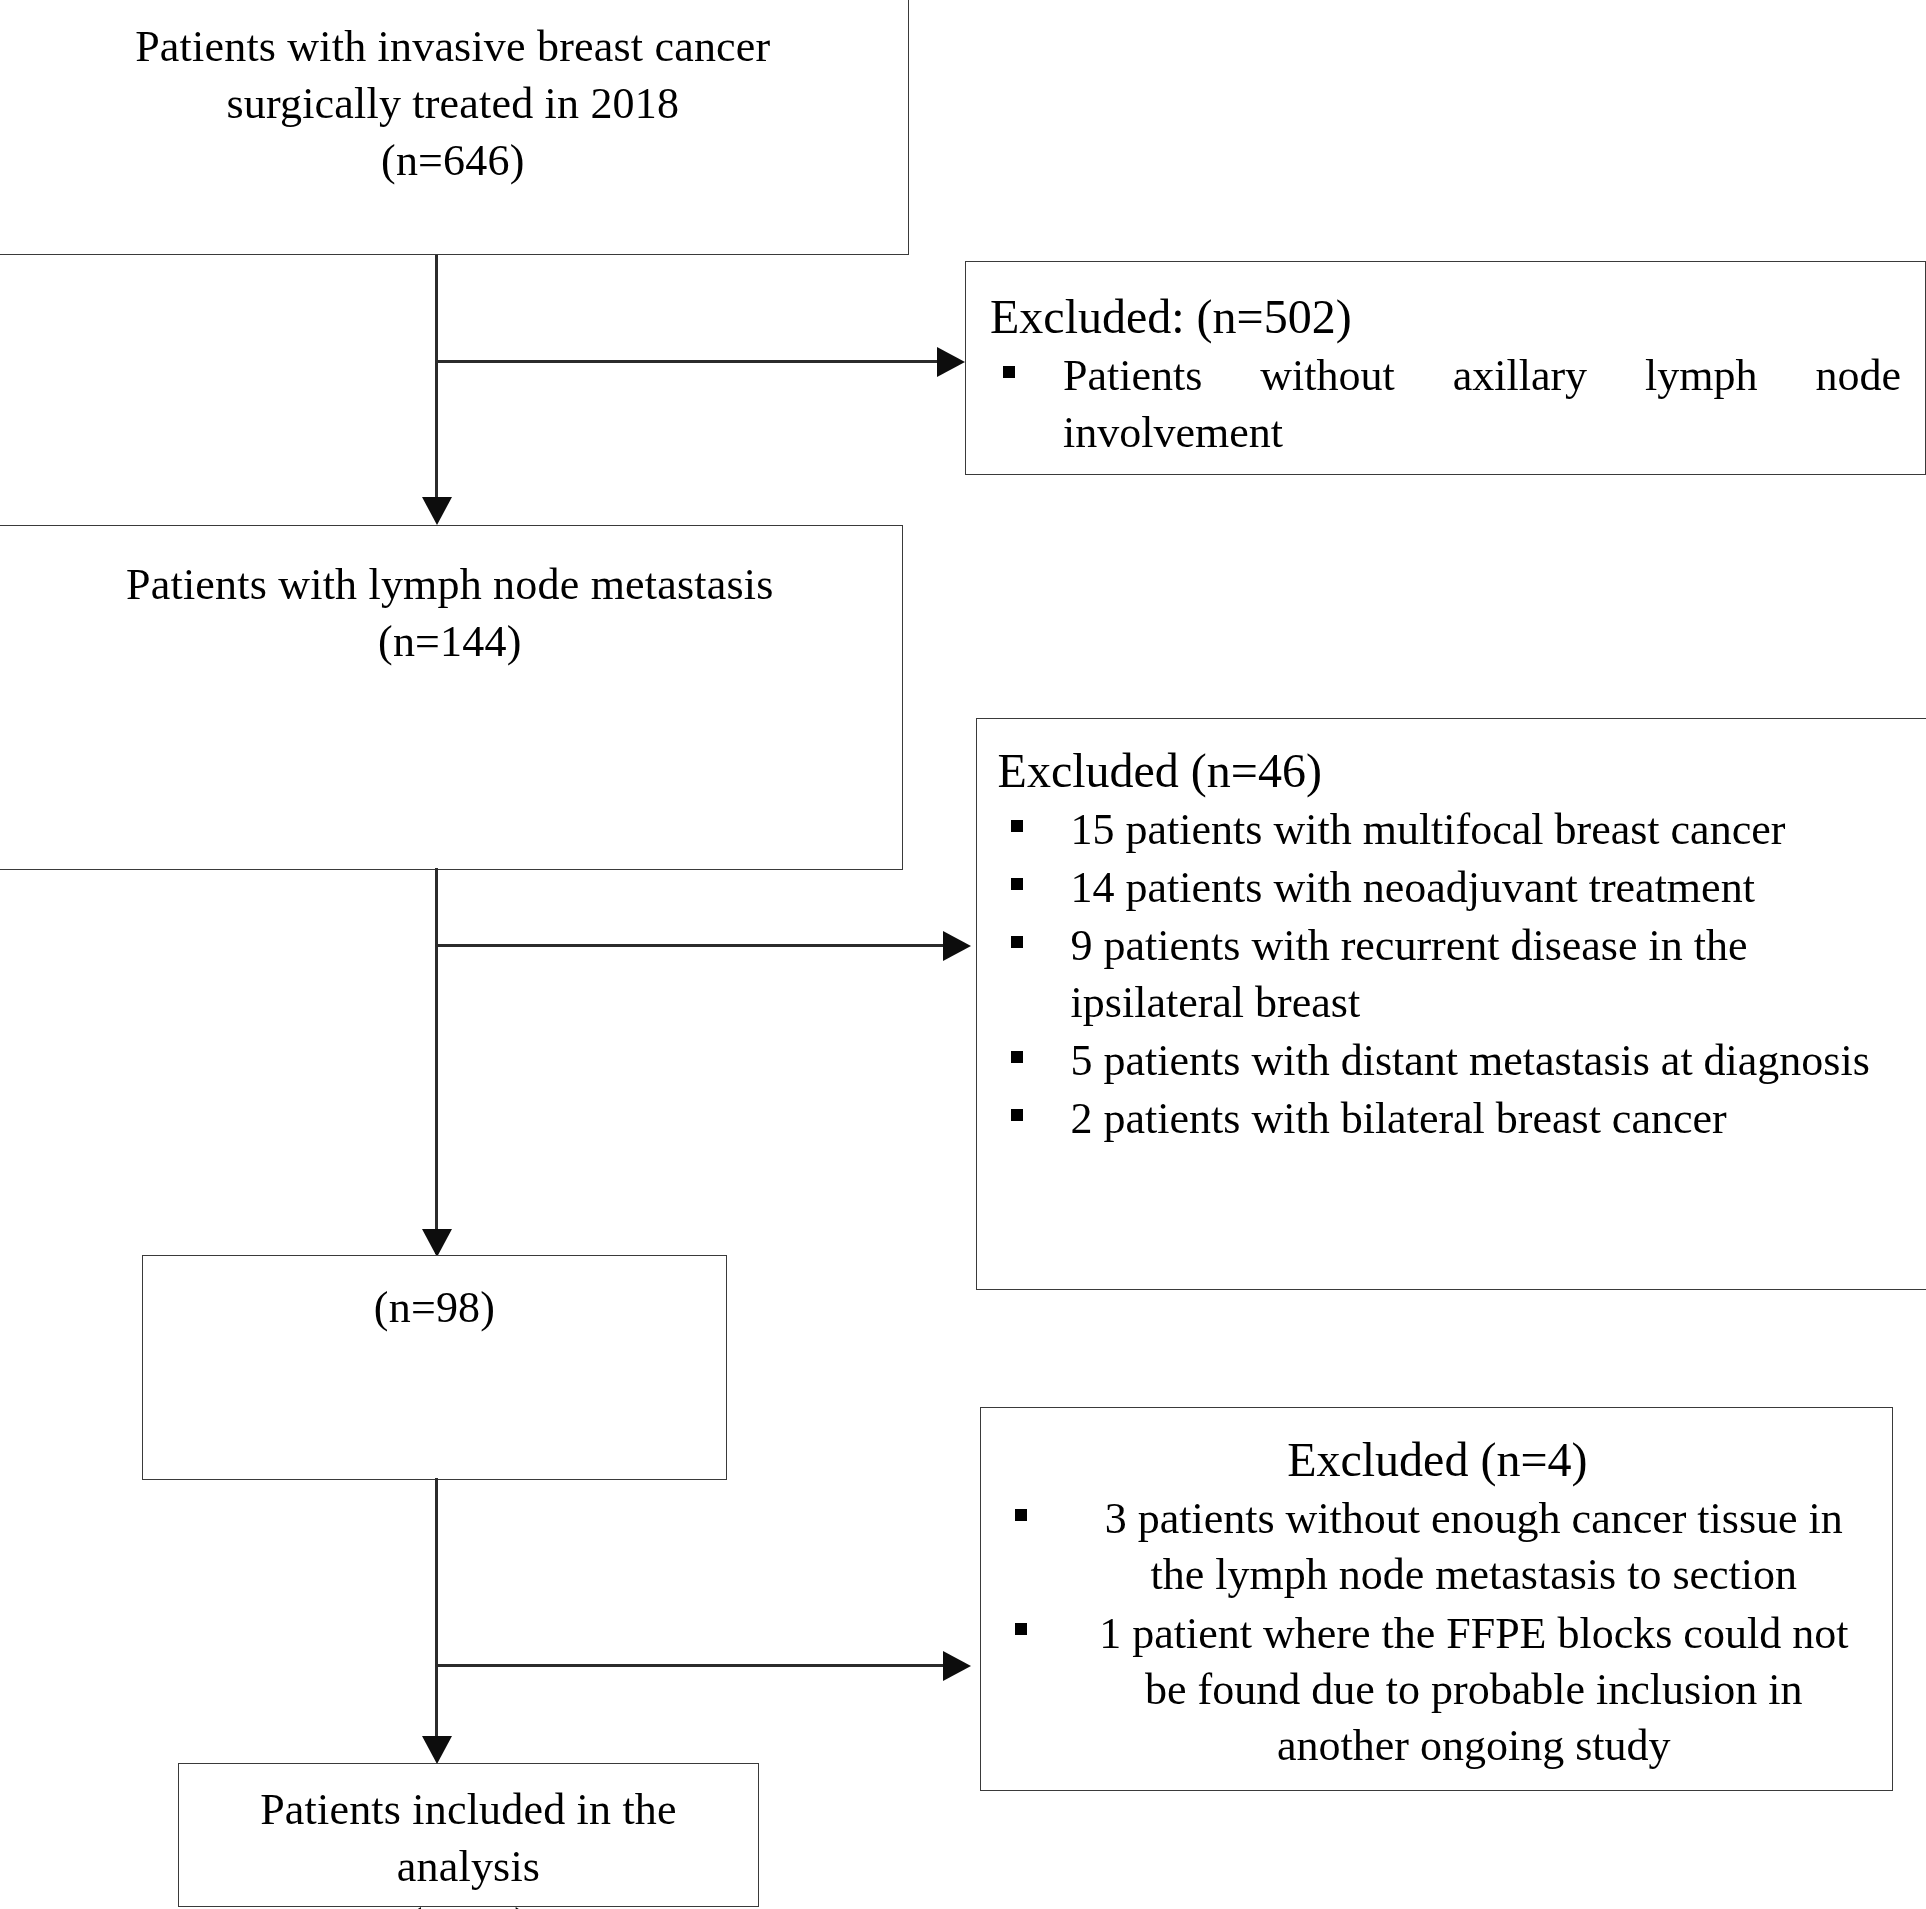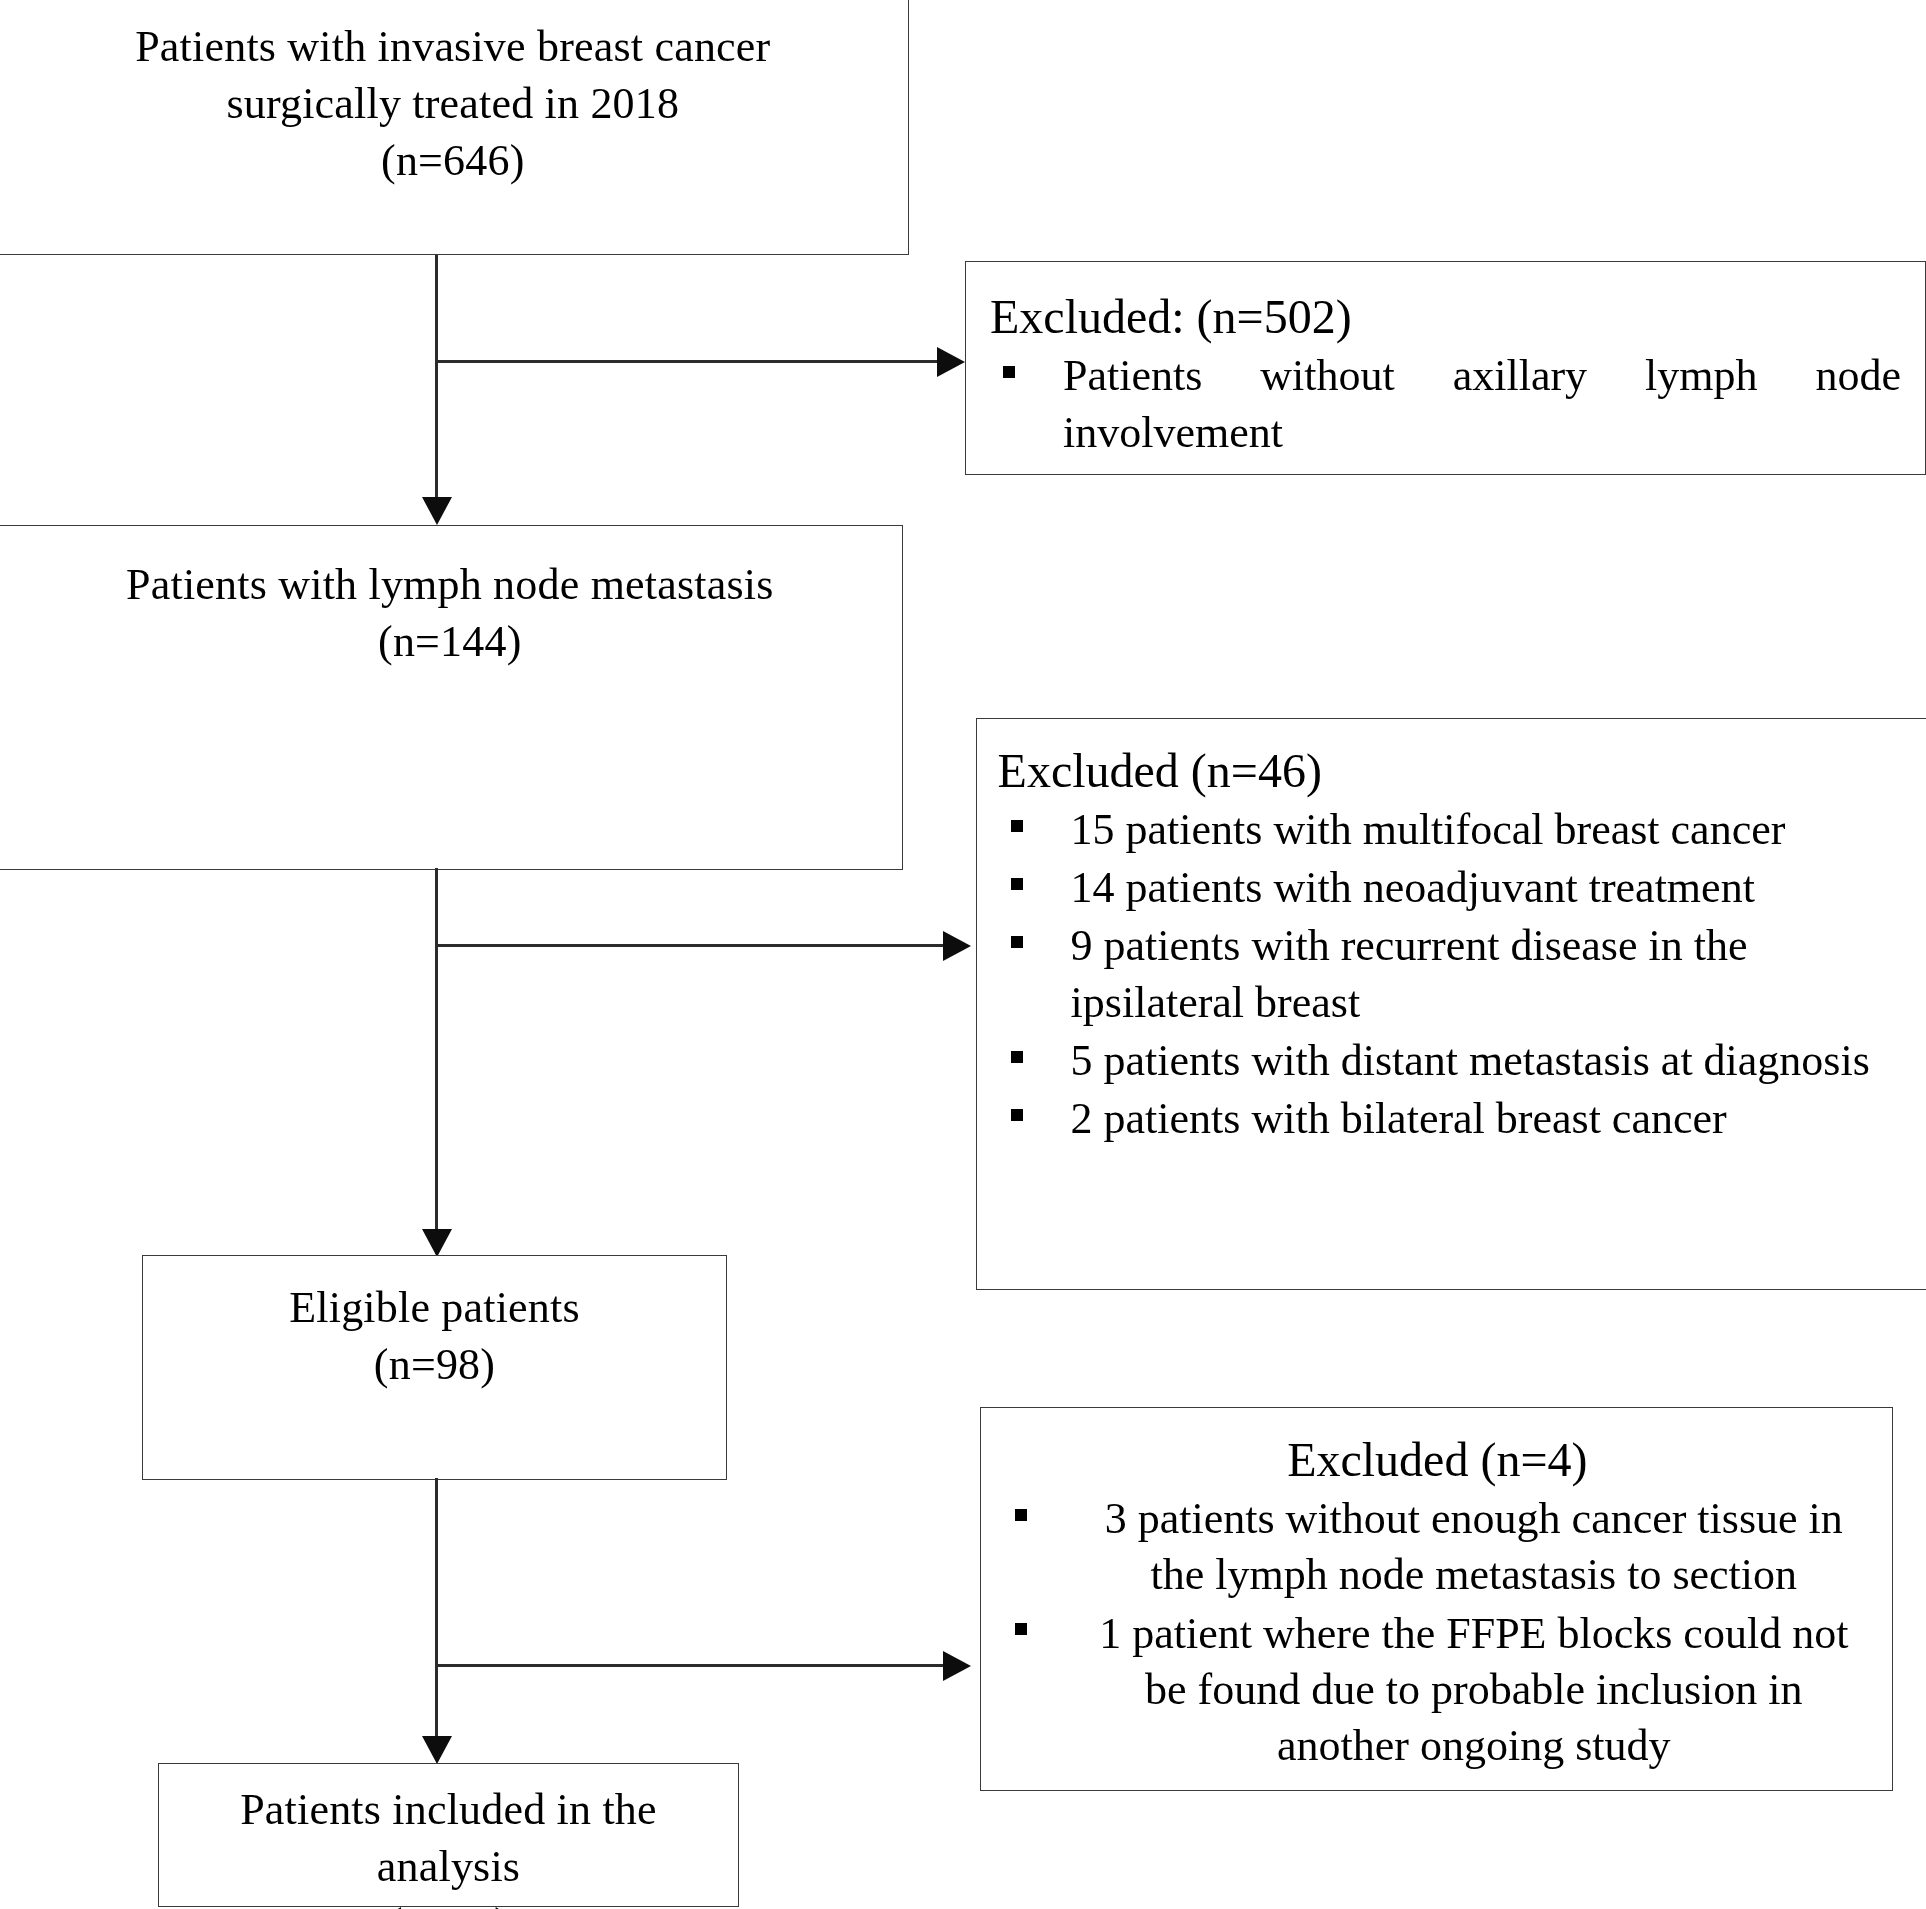--- a/index.html
+++ b/index.html
@@ -125,38 +125,37 @@
     <ul class="blist">
       <li><span class="bullet"></span><span>15 patients with multifocal breast cancer</span></li>
       <li><span class="bullet"></span><span>14 patients with neoadjuvant treatment</span></li>
       <li><span class="bullet"></span><span>9 patients with recurrent disease in the ipsilateral breast</span></li>
       <li><span class="bullet"></span><span>5 patients with distant metastasis at diagnosis</span></li>
       <li><span class="bullet"></span><span>2 patients with bilateral breast cancer</span></li>
     </ul>
   </div>
 
   <div class="box box-center" style="left:142px; top:1255px; width:585px; height:225px; padding-top:22.5px;">
-    <div class="ctext">Eligible patients</div>
     <div class="ctext">(n=98)</div>
   </div>
 
   <div class="line-v" style="left:435px; top:1478px; height:281px;"></div>
   <div class="arrow-down" style="left:422px; top:1736px;"></div>
 
   <div class="line-h" style="left:435px; top:1664px; width:513px;"></div>
   <div class="arrow-right" style="left:943px; top:1651px;"></div>
 
   <div class="box box-left" style="left:980px; top:1407px; width:913px; height:384px; padding:20.6px 19px 0 20.6px;text-align:center;">
     <div class="hdr">Excluded (n=4)</div>
     <ul class="blist">
       <li><span class="bullet"></span><span>3 patients without enough cancer tissue in the lymph node metastasis to section</span></li>
       <li><span class="bullet"></span><span>1 patient where the FFPE blocks could not be found due to probable inclusion in another ongoing study</span></li>
     </ul>
   </div>
 
-  <div class="box box-center" style="left:158px; top:1763px; width:581px; height:144px; padding-top:17px;">
+  <div class="box box-center" style="left:178px; top:1763px; width:581px; height:144px; padding-top:17px;">
     <div class="ctext">Patients included in the</div>
     <div class="ctext">analysis</div>
     <div class="ctext">(n=94)</div>
   </div>
 
 </div>
 
 
 </body></html>

